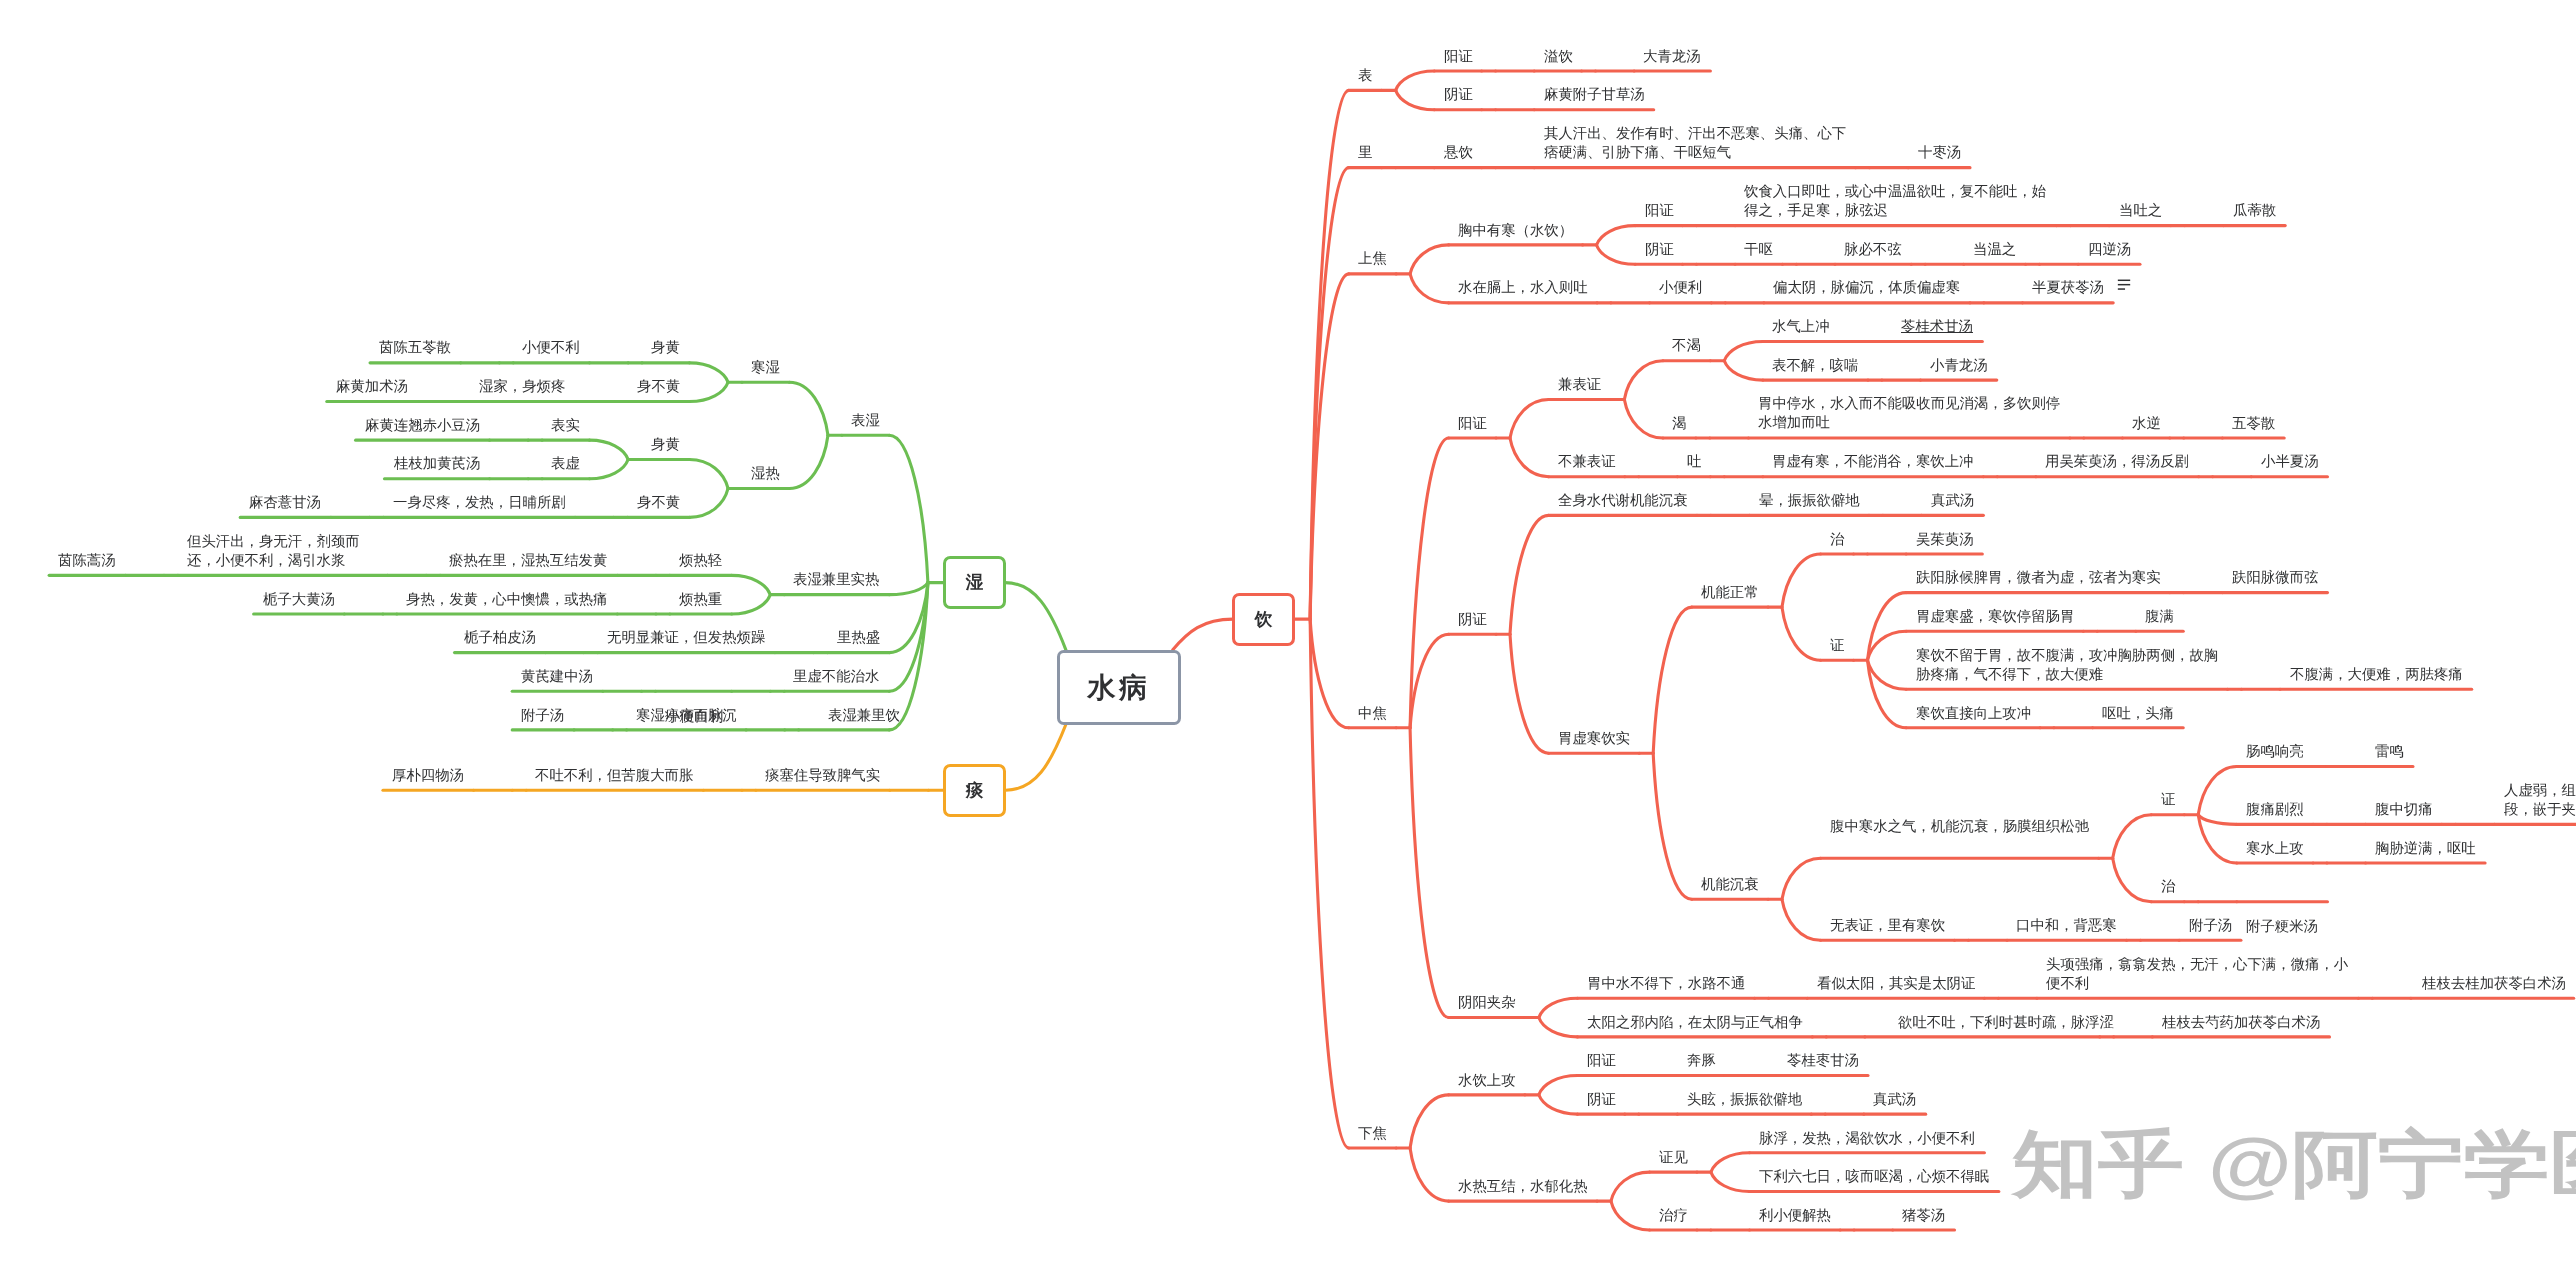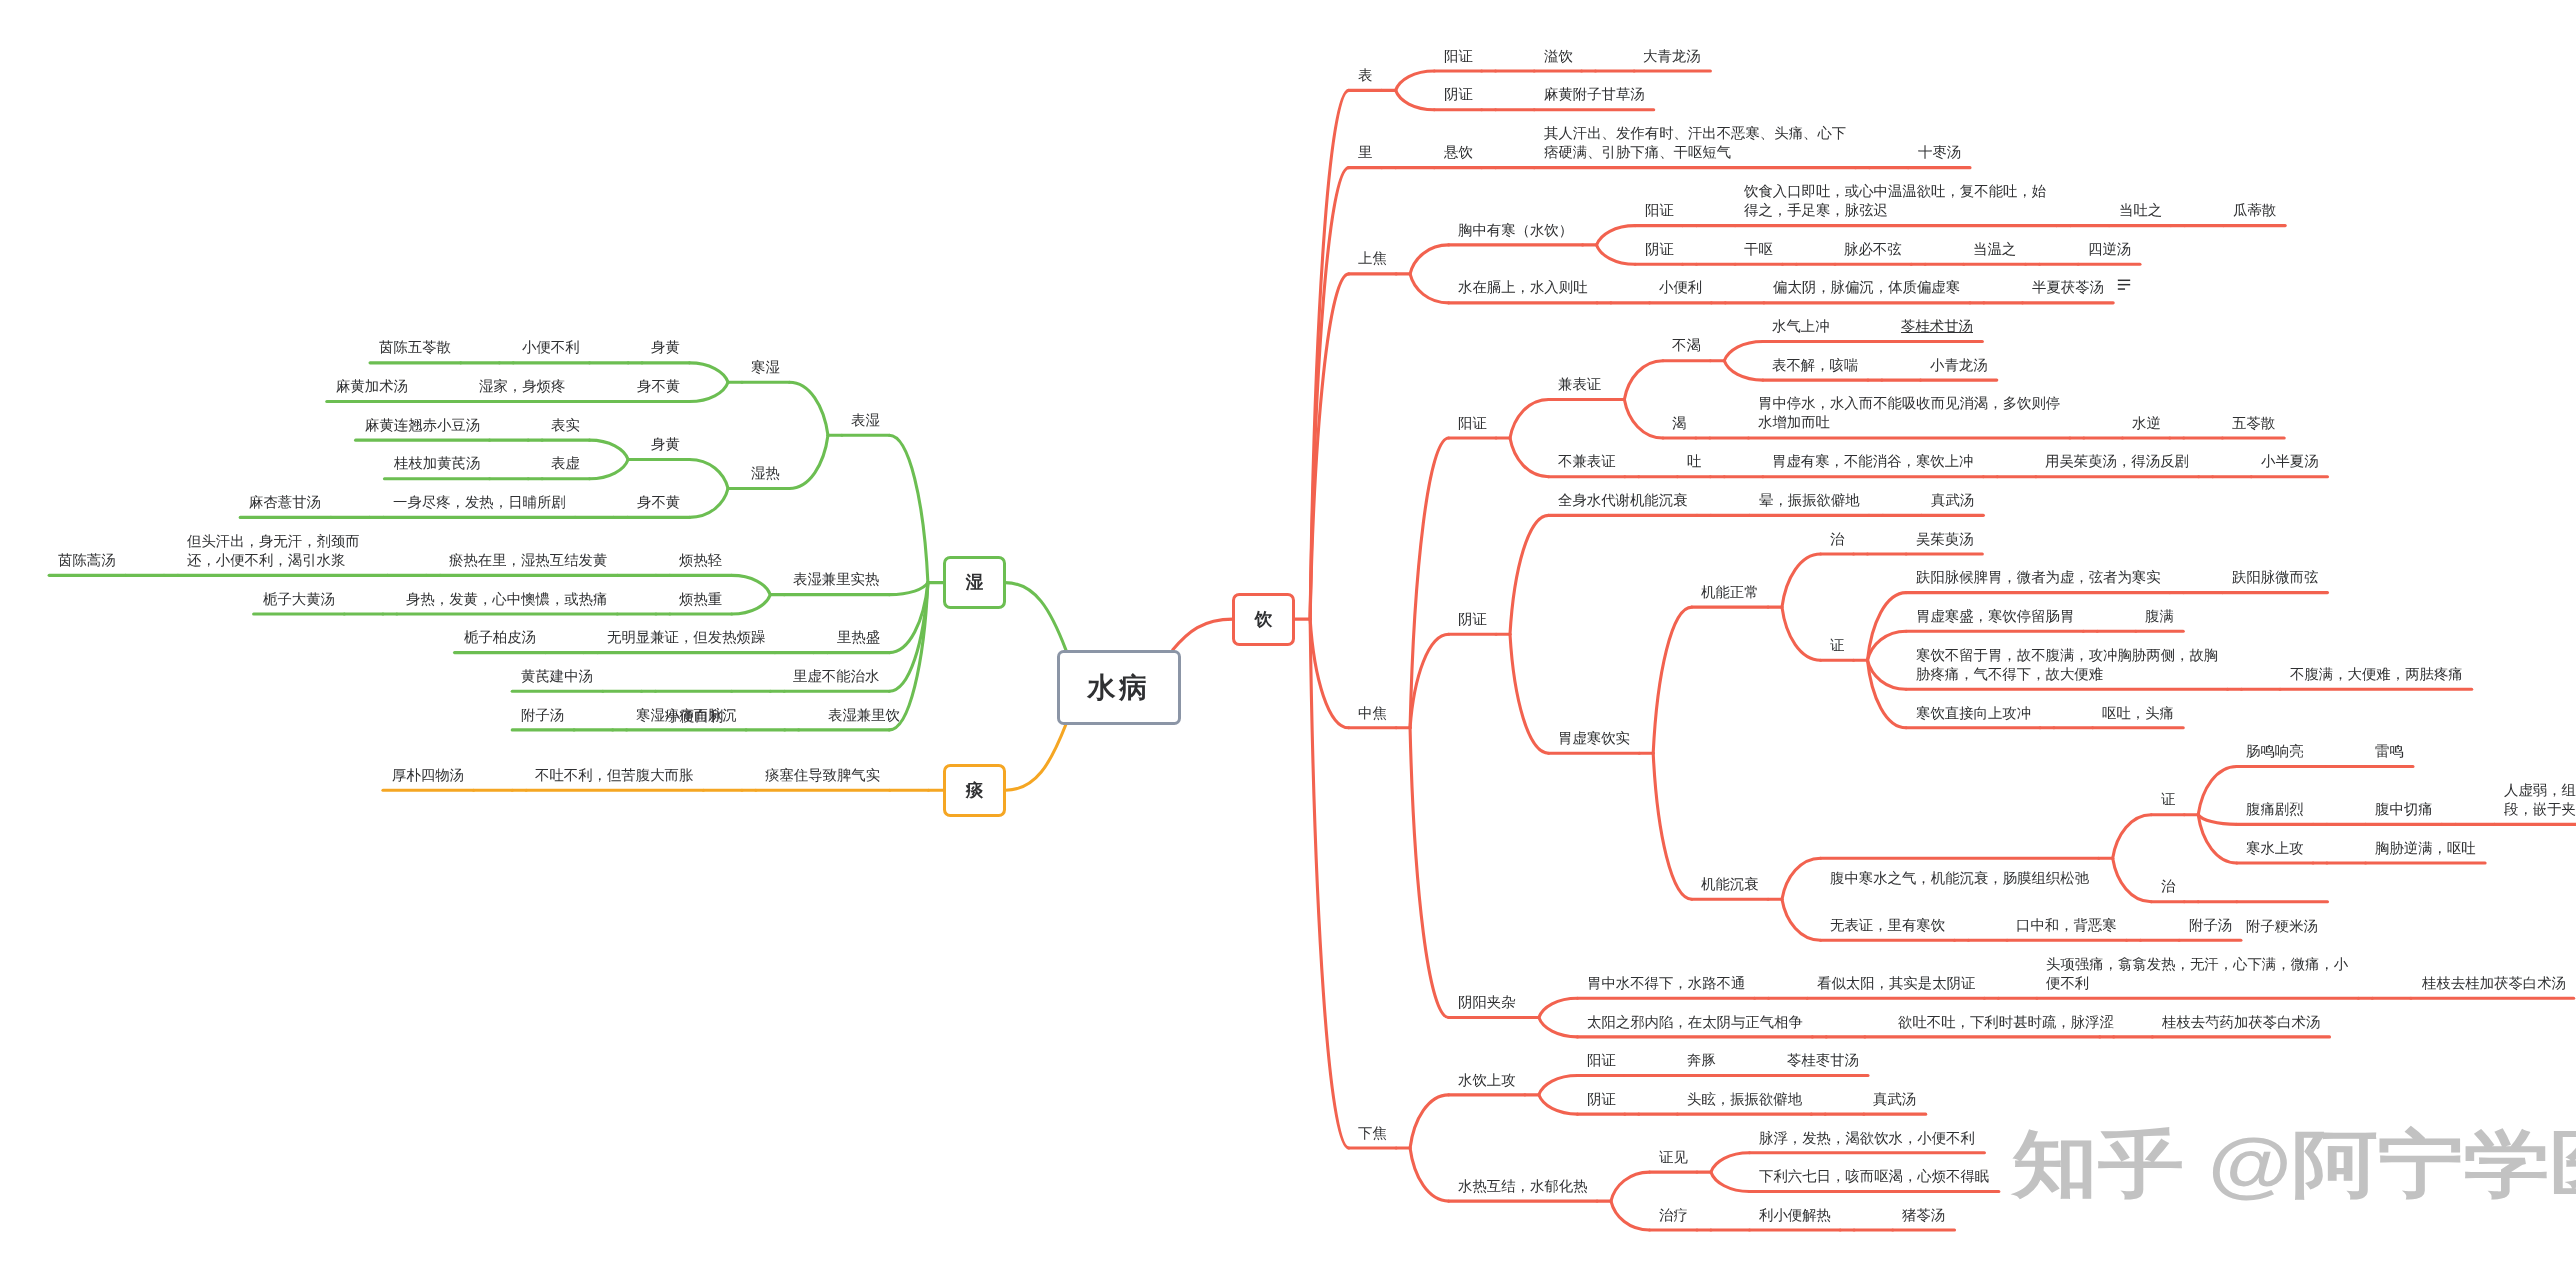--- a/index.html
+++ b/index.html
@@ -459,21 +459,21 @@
     <div class="lbl" style="left: 1916px; top: 569px; width: 247px; text-align: left;">趺阳脉候脾胃，微者为虚，弦者为寒实</div>
     <div class="lbl" style="left: 2232px; top: 569px; width: 88px; text-align: left;">趺阳脉微而弦</div>
     <div class="lbl" style="left: 1916px; top: 608px; width: 160px; text-align: left;">胃虚寒盛，寒饮停留肠胃</div>
     <div class="lbl" style="left: 2145px; top: 608px; width: 30px; text-align: left;">腹满</div>
     <div class="lbl" style="left: 1916px; top: 647px; width: 304px; text-align: left;">寒饮不留于胃，故不腹满，攻冲胸胁两侧，故胸
 胁疼痛，气不得下，故大便难</div>
     <div class="lbl" style="left: 2290px; top: 666px; width: 175px; text-align: left;">不腹满，大便难，两胠疼痛</div>
     <div class="lbl" style="left: 1916px; top: 705px; width: 117px; text-align: left;">寒饮直接向上攻冲</div>
     <div class="lbl" style="left: 2102px; top: 705px; width: 74px; text-align: left;">呕吐，头痛</div>
     <div class="lbl" style="left: 1701px; top: 876px; width: 59px; text-align: left;">机能沉衰</div>
-    <div class="lbl" style="left: 1830px; top: 870px; width: 261px; text-align: left;">腹中寒水之气，机能沉衰，肠膜组织松弛</div>
+    <div class="lbl" style="left: 1830px; top: 818px; width: 261px; text-align: left;">腹中寒水之气，机能沉衰，肠膜组织松弛</div>
     <div class="lbl" style="left: 2161px; top: 791px; width: 16px; text-align: left;">证</div>
     <div class="lbl" style="left: 2246px; top: 743px; width: 59px; text-align: left;">肠鸣响亮</div>
     <div class="lbl" style="left: 2375px; top: 743px; width: 30px; text-align: left;">雷鸣</div>
     <div class="lbl" style="left: 2246px; top: 801px; width: 59px; text-align: left;">腹痛剧烈</div>
     <div class="lbl" style="left: 2375px; top: 801px; width: 59px; text-align: left;">腹中切痛</div>
     <div class="lbl" style="left: 2504px; top: 782px; width: 304px; text-align: left;">人虚弱，组织松弛，网膜出现缝隙，肠管误漏一
 段，嵌于夹缝之中，而发剧痛</div>
     <div class="lbl" style="left: 2246px; top: 840px; width: 59px; text-align: left;">寒水上攻</div>
     <div class="lbl" style="left: 2375px; top: 840px; width: 103px; text-align: left;">胸胁逆满，呕吐</div>
     <div class="lbl" style="left: 2161px; top: 878px; width: 16px; text-align: left;">治</div>

